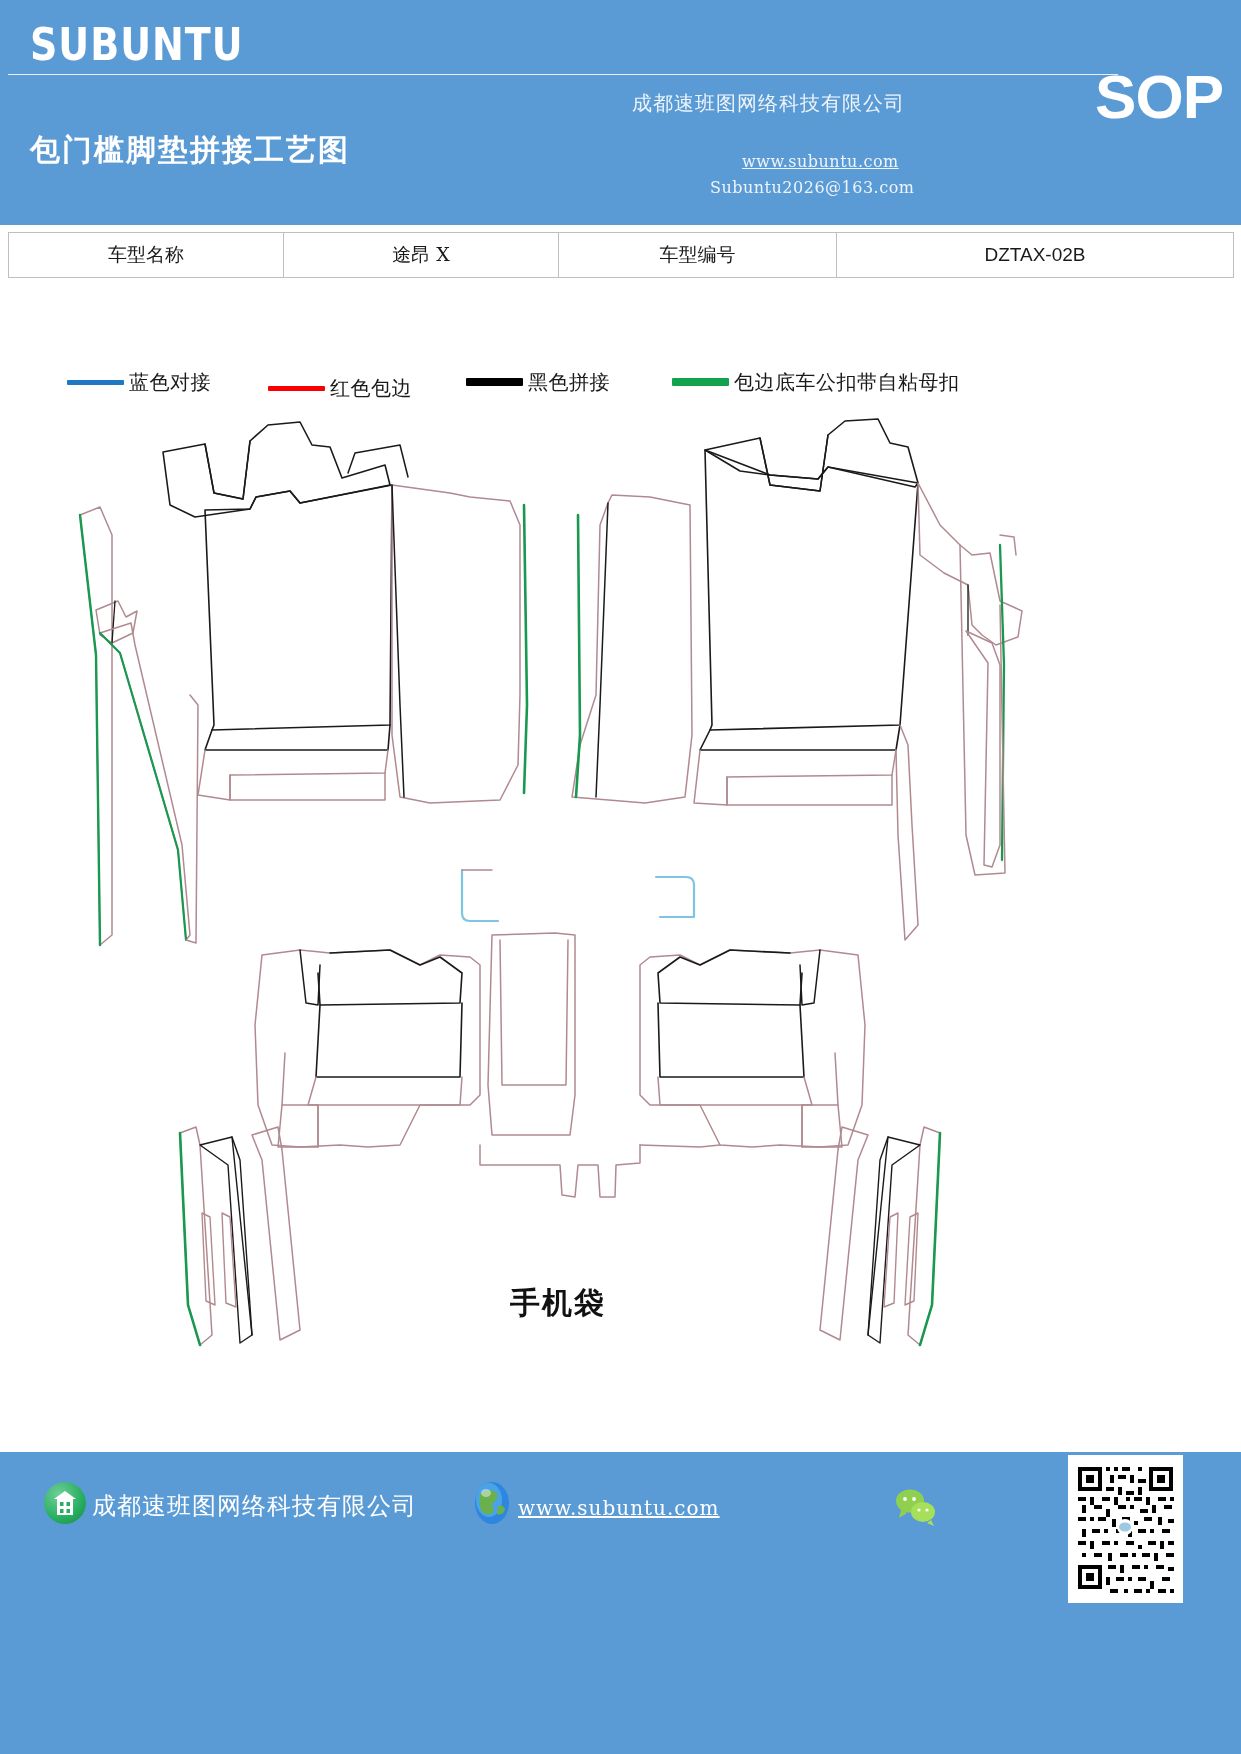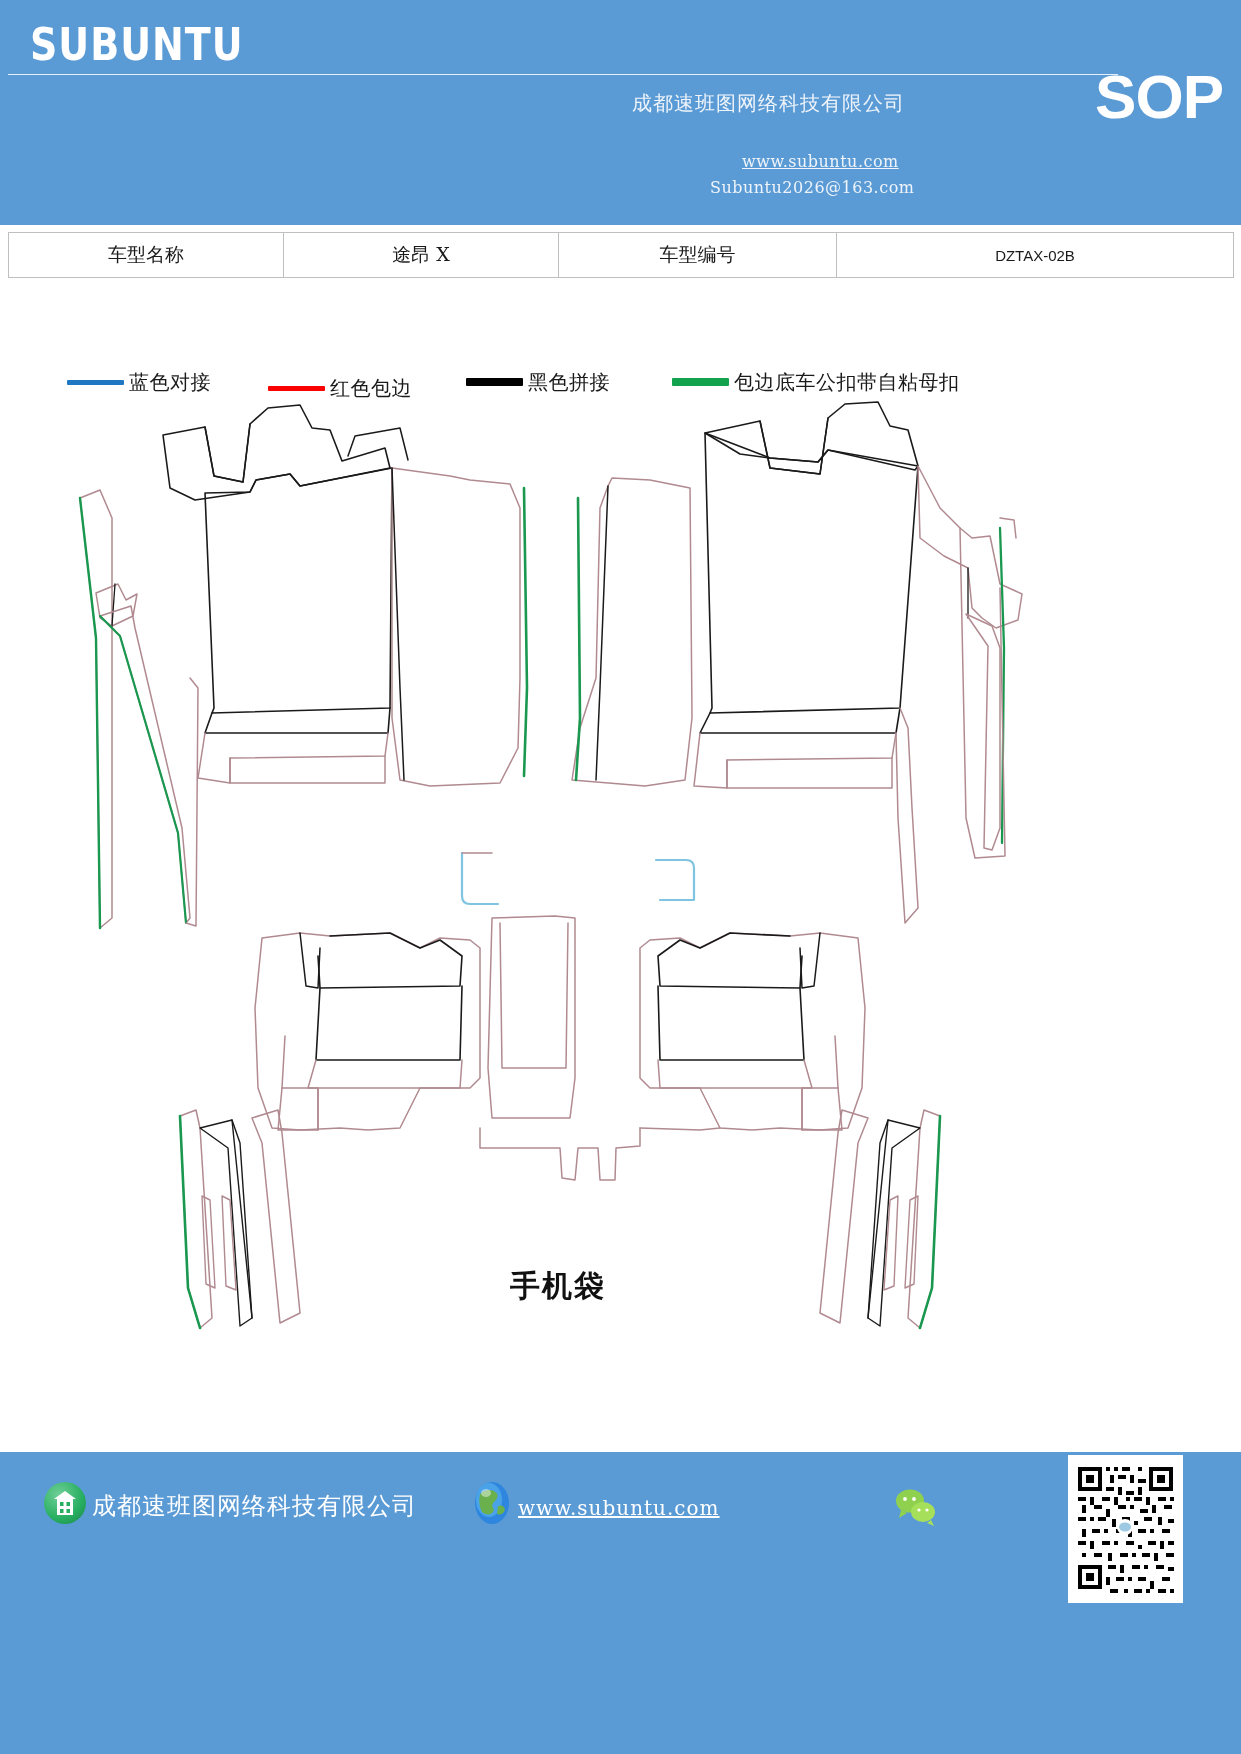--- a/index.html
+++ b/index.html
@@ -82,21 +82,21 @@
     border:1px solid #bfbfbf;
     height:45px;
     text-align:center;
     vertical-align:middle;
     font-family:"DejaVu Serif", serif;
     font-size:19px;
     color:#1a1a1a;
   }
   .info-table td.num {
     font-family:"Liberation Sans", sans-serif;
-    font-size:15px;
+    font-size:19px;
   }
   .col-a { width:275px; }
   .col-b { width:275px; }
   .col-c { width:278px; }
   .col-d { width:397px; }
 
   
   .legend {
     position:absolute; left:0; top:362px; width:1241px; height:40px;
   }
@@ -111,21 +111,21 @@
     color:#1a1a1a;
     letter-spacing:0.5px;
   }
   #lg0 { left:67px; }
   #lg1 { left:268px;margin-top:6px; }
   #lg2 { left:466px; }
   #lg3 { left:672px; }
 
   
   .drawing {
-    position:absolute; left:0; top:388px; width:1182px; height:1020px;
+    position:absolute; left:0; top:405px; width:1182px; height:1020px;
   }
   .phone-label {
     position:absolute; left:510px; top:878px;
     font-family:"DejaVu Sans", sans-serif;
     font-weight:bold;
     font-size:30px;
     color:#111111;
     letter-spacing:2px;
     z-index:5;
   }
@@ -172,20 +172,21 @@
     padding:6px;
   }
   .qr-inner { width:100%; height:100%; position:relative; }
 </style>
 </head>
 <body>
 
 <div class="header">
   <div class="brand">SUBUNTU</div>
   <div class="header-rule"></div>
+  <div class="doc-title">包门槛脚垫拼接工艺图</div>
   <div class="company-top">成都速班图网络科技有限公司</div>
   <div class="url-top">www.subuntu.com</div>
   <div class="mail-top">Subuntu2026@163.com</div>
   <div class="sop">SOP</div>
 </div>
 
 <table class="info-table">
   <tbody>
       <tr>
     <td class="col-a">车型名称</td>

